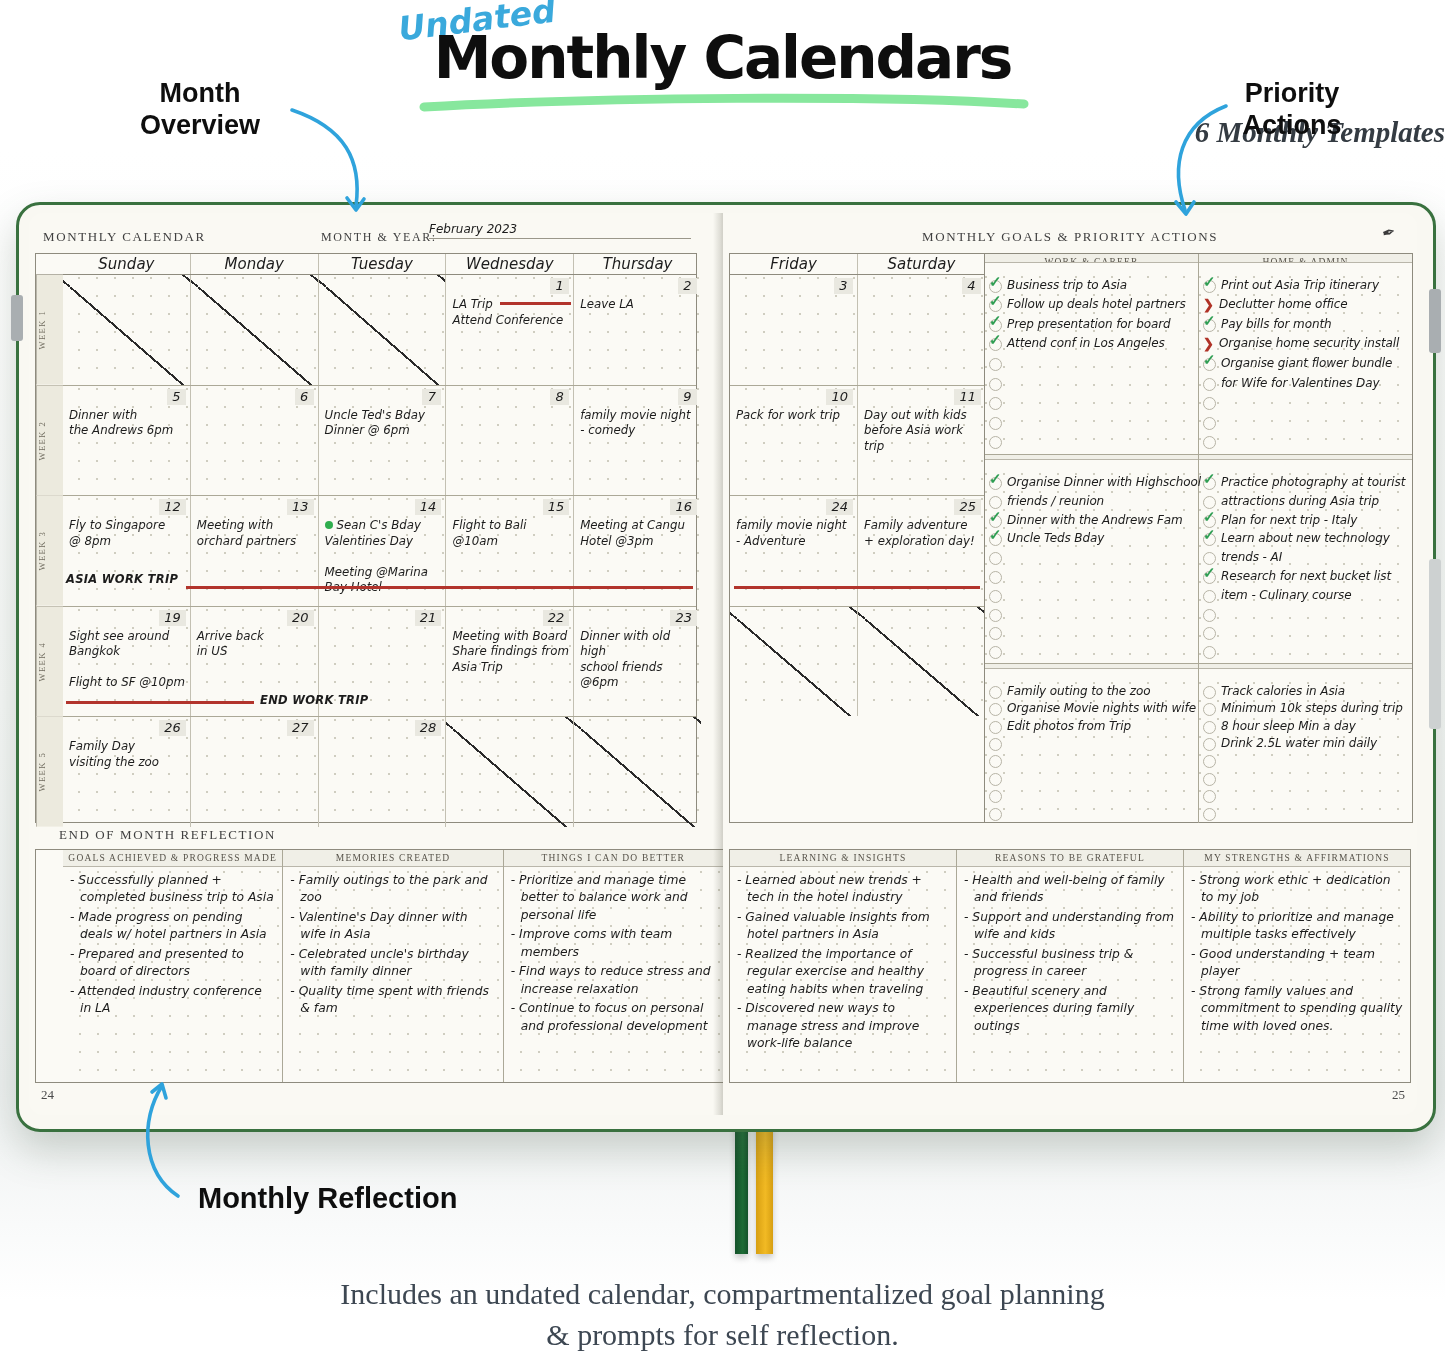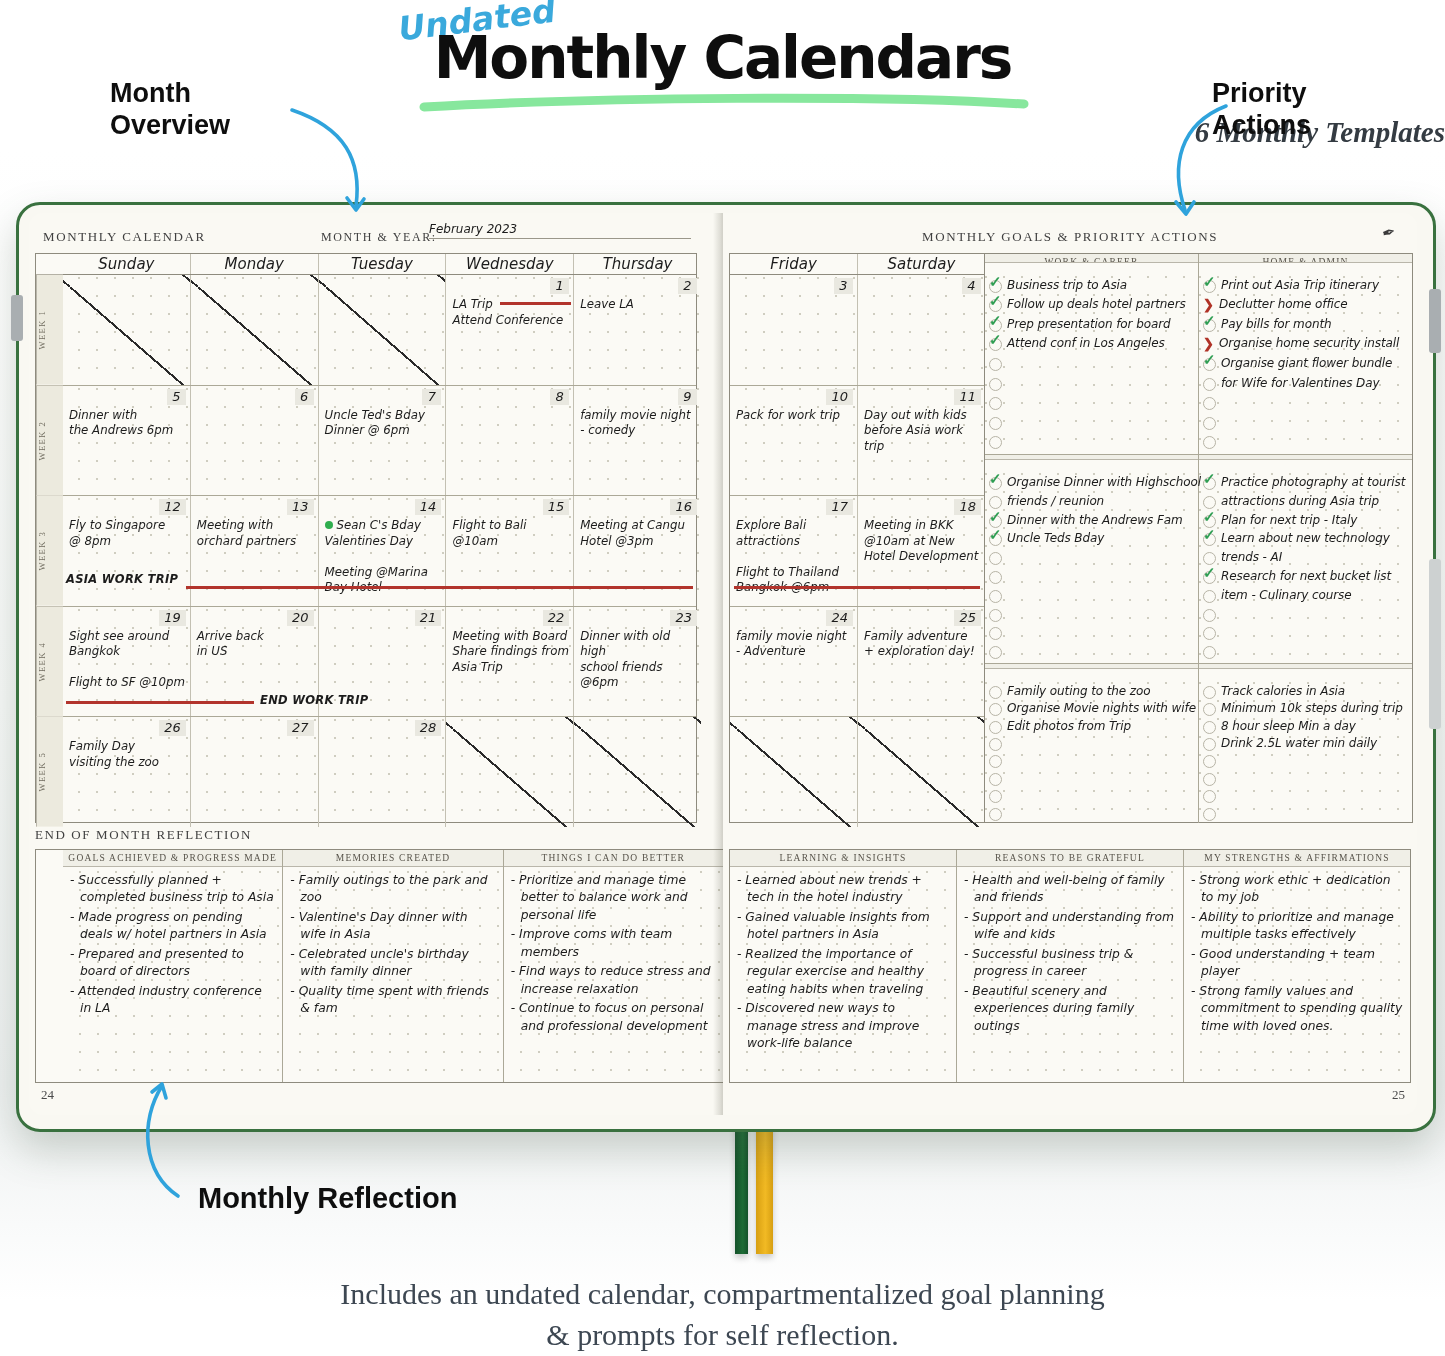--- a/index.html
+++ b/index.html
@@ -9,21 +9,21 @@
       radial-gradient(ellipse 760px 480px at 50% 46%, rgba(182,232,196,.38), rgba(182,232,196,0) 70%),
       linear-gradient(180deg,#ffffff 0%,#ffffff 11%,#f7f9f8 52%,#eef1f1 80%,#ffffff 96%);}
   .abs{position:absolute;}
   .serifcaps{font-family:"Liberation Serif",serif;color:#404040;letter-spacing:1.6px;}
   .hw{font-family:"DejaVu Sans",sans-serif;font-style:italic;color:#1c1c1c;}
 
   
   .undated{left:398px;top:0px;font-size:33px;font-weight:bold;color:#3aa9dc;transform:rotate(-7deg);z-index:5;}
   .big-title{left:0;right:0;top:24px;text-align:center;font-size:58px;font-weight:bold;color:#0e0e0e;letter-spacing:-2px;z-index:5;font-family:"DejaVu Sans",sans-serif;}
   .subtitle{left:0;right:0;top:116px;text-align:right;font-family:"Liberation Serif",serif;font-style:italic;font-weight:bold;font-size:29px;color:#343b42;z-index:5;}
-  .callout{font-size:27px;font-weight:bold;color:#0e0e0e;line-height:1.18;z-index:5;}
+  .callout{font-size:27px;font-weight:bold;color:#0e0e0e;text-align:center;line-height:1.18;z-index:5;}
   .co-left{left:110px;top:78px;width:180px;}
   .co-right{left:1212px;top:78px;width:160px;}
   .refl-callout{left:198px;top:1182px;font-size:29px;font-weight:bold;color:#0e0e0e;z-index:5;}
   .caption{left:0;right:0;top:1274px;text-align:center;font-family:"Liberation Serif",serif;font-size:30px;color:#3d4752;line-height:1.35;z-index:5;}
   svg.overlay{position:absolute;left:0;top:0;z-index:4;pointer-events:none;}
 
   
   .book{left:16px;top:202px;width:1414px;height:924px;background:#f9f8f2;border:3px solid #39713f;border-radius:24px;
         box-shadow:0 18px 38px rgba(70,90,70,.25);z-index:2;}
   .tab{background:#a9aeb1;border-radius:3px;z-index:1;}
@@ -89,21 +89,21 @@
   .g-item{display:flex;align-items:flex-start;overflow:visible;}
   .goal-row:nth-child(1) .g-item{height:19.6px;}
   .goal-row:nth-child(2) .g-item{height:18.8px;}
   .goal-row:nth-child(3) .g-item{height:17.4px;}
   .ckc{flex:0 0 11px;width:11px;height:11px;border:1.2px solid #b7b4a6;border-radius:50%;margin:2px 5px 0 0;position:relative;background:#fbfaf5;}
   .ckc .mark{position:absolute;left:-1px;top:-8px;font-size:15px;font-weight:bold;color:#2f9e53;font-style:normal;}
   .fw{flex:0 0 13px;color:#b03226;font-weight:bold;font-size:13px;line-height:15px;margin-right:3px;}
   .g-text{font-size:12px;line-height:1.25;letter-spacing:-.1px;white-space:nowrap;}
 
   
-  .refl-title{left:6px;top:614px;font-size:13px;}
+  .refl-title{left:30px;top:614px;font-size:13px;}
   .refl-grid{top:636px;height:232px;border:1.5px solid #8e8b7e;background:#fbfaf5;display:flex;}
   .rg-left{left:6px;width:660px;padding-left:27px;}
   .rg-right{left:6px;width:680px;}
   .refl-col{flex:1 1 0;border-right:1px solid #aba897;display:flex;flex-direction:column;min-width:0;}
   .refl-col:last-child{border-right:none;}
   .refl-body{flex:1;padding:5px 7px;
      background-image:radial-gradient(circle,#cfcdc0 1px,transparent 1.3px);background-size:18px 18px;background-position:8px 14px;}
   .bullet{font-size:12.3px;line-height:1.42;padding-left:10px;text-indent:-10px;margin-bottom:2px;}
   .pagenum{top:874px;font-family:"Liberation Serif",serif;font-size:13px;color:#4a4a4a;}
   .pn-left{left:12px;}
@@ -344,36 +344,20 @@
                 <div class="cell-entry hw">Pack for work trip</div>
               </div>
               <div class="cal-cell">
                 <div class="daynum hw">11</div>
                 <div class="cell-entry hw">Day out with kids
 before Asia work trip</div>
               </div>
             </div>
             <div class="cal-row">
               <div class="cal-cell">
-                <div class="daynum hw">17</div>
-                <div class="cell-entry hw">Explore Bali
-attractions
-
-Flight to Thailand
-Bangkok @6pm</div>
-              </div>
-              <div class="cal-cell">
-                <div class="daynum hw">18</div>
-                <div class="cell-entry hw">Meeting in BKK
-@10am at New
-Hotel Development</div>
-              </div>
-            </div>
-            <div class="cal-row">
-              <div class="cal-cell">
                 <div class="daynum hw">24</div>
                 <div class="cell-entry hw">family movie night
 - Adventure</div>
               </div>
               <div class="cal-cell">
                 <div class="daynum hw">25</div>
                 <div class="cell-entry hw">Family adventure
 + exploration day!</div>
               </div>
             </div>

